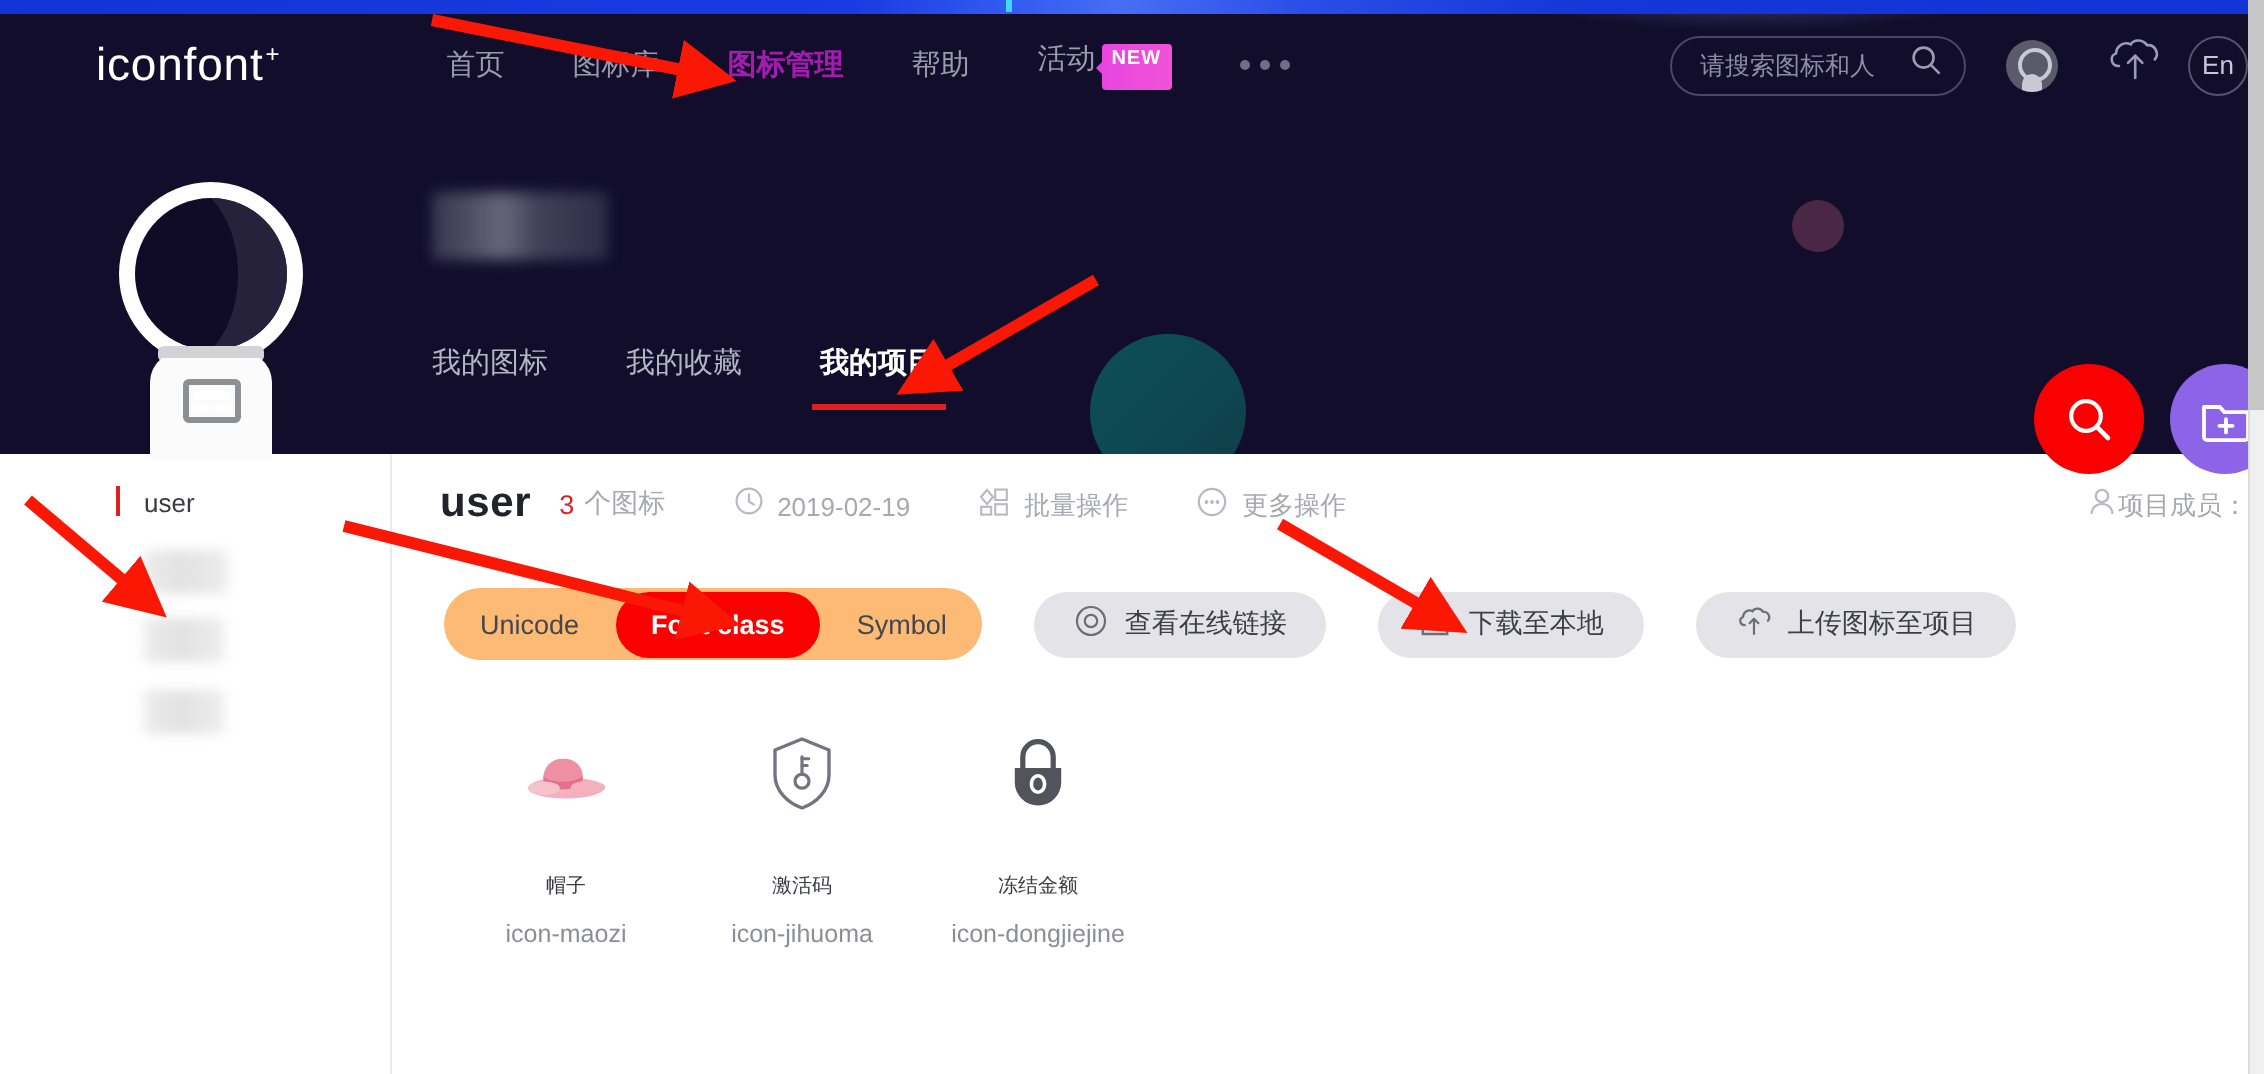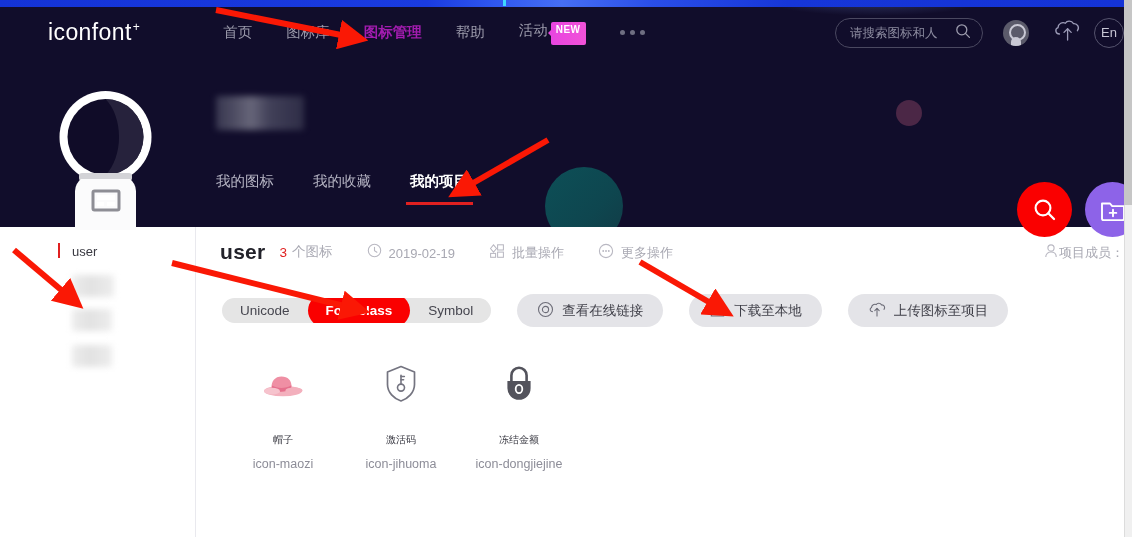--- a/index.html
+++ b/index.html
@@ -187,22 +187,22 @@
   }
   #meta-members {
     margin-left: auto; margin-right: 0px; padding-right: 0px;
     display:flex; align-items:flex-end; gap:0; color:#a8a8b2; font-size:13px;
     white-space: nowrap;
   }
 
   
   #action-row { display: flex; align-items: center; padding-left: 26px; margin-top: 17px; gap: 0; }
   #segmented {
-    display: flex; align-items: center; background: #e5e5e5; border-radius: 19px;
-    height: 25px; padding: 0; overflow: hidden; justify-content: space-between;
+    display: flex; align-items: center; background: #fdba74; border-radius: 19px;
+    height: 36px; padding: 0; overflow: hidden; justify-content: space-between;
   }
   .seg-btn {
     padding: 0 18px; height: 33px; display:flex; align-items:center;
     font-size: 13.5px; color: #46464f; cursor: pointer; border-radius: 19px;
     white-space: nowrap;
   }
   .seg-btn.active { background: #fa0000; color: #fff; font-weight: 600; }
   .pill-btn {
     display: flex; align-items: center; gap: 8px; height: 33px;
     background: #e4e4e8; border-radius: 19px; padding: 0 20px;

